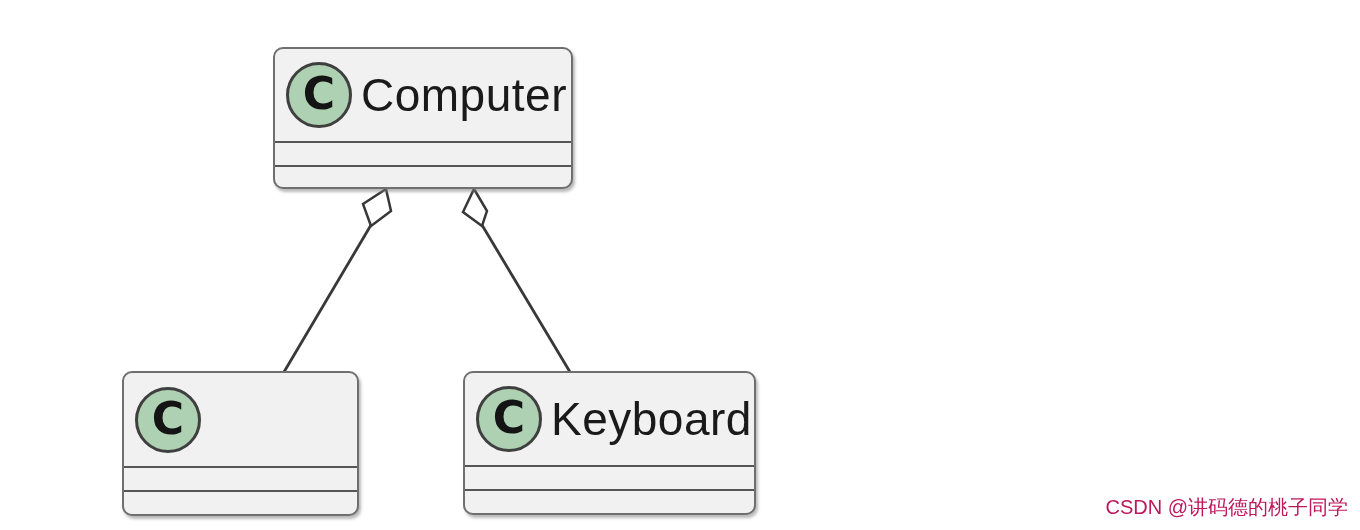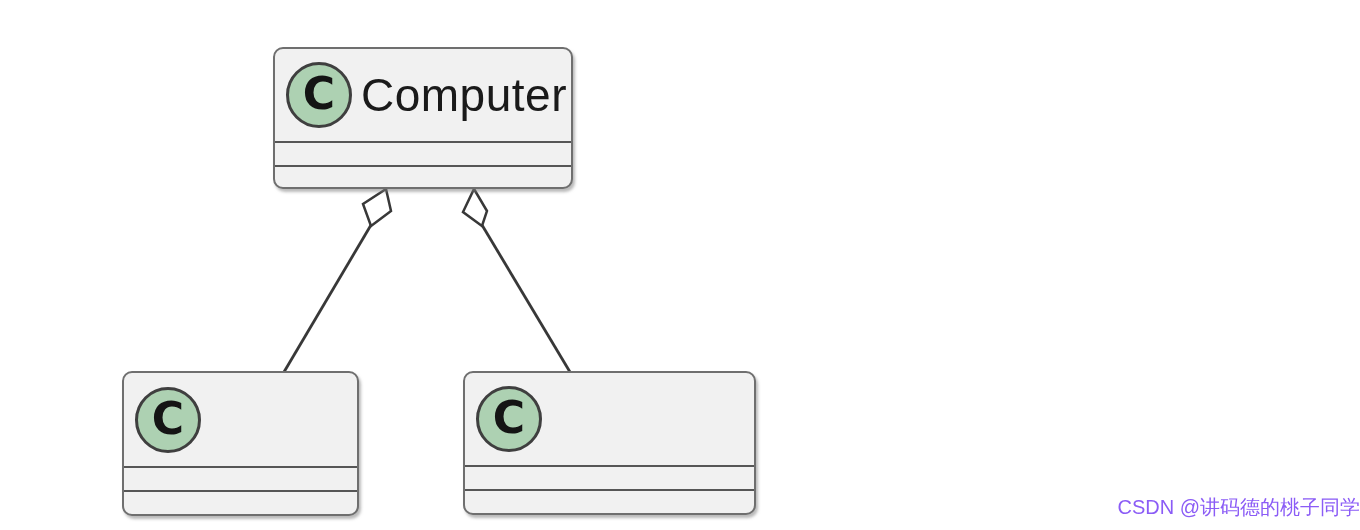--- a/index.html
+++ b/index.html
@@ -77,23 +77,23 @@
   .box-computer .compartment.fields  { height: 24px; }
   .box-computer .compartment.methods { height: 22px; }
   .box-mouse .compartment.fields,
   .box-keyboard .compartment.fields  { height: 24px; }
   .box-mouse .compartment.methods,
   .box-keyboard .compartment.methods { height: 24px; }
 
   .watermark {
     position: absolute;
     top: 494px;
-    right: 0px;
+    right: 12px;
     font-size: 20px;
-    color: #8b5cf6;
+    color: #be185d;
     white-space: nowrap;
     text-shadow: 0 1px 0 #ffffff;
   }
 </style>
 </head>
 <body>
 
 <div class="canvas">
 
   <svg class="connectors" viewBox="0 0 1360 530" xmlns="http://www.w3.org/2000/svg">
@@ -120,20 +120,21 @@
     <div class="class-header">
       <span class="class-circle">C</span>
     </div>
     <div class="compartment fields"></div>
     <div class="compartment methods"></div>
   </div>
 
   <div class="class-box box-keyboard">
     <div class="class-header">
       <span class="class-circle">C</span>
+      <span class="class-title">Keyboard</span>
     </div>
     <div class="compartment fields"></div>
     <div class="compartment methods"></div>
   </div>
 
   <div class="watermark">CSDN @讲码德的桃子同学</div>
 
 </div>
 
 </body></html>

